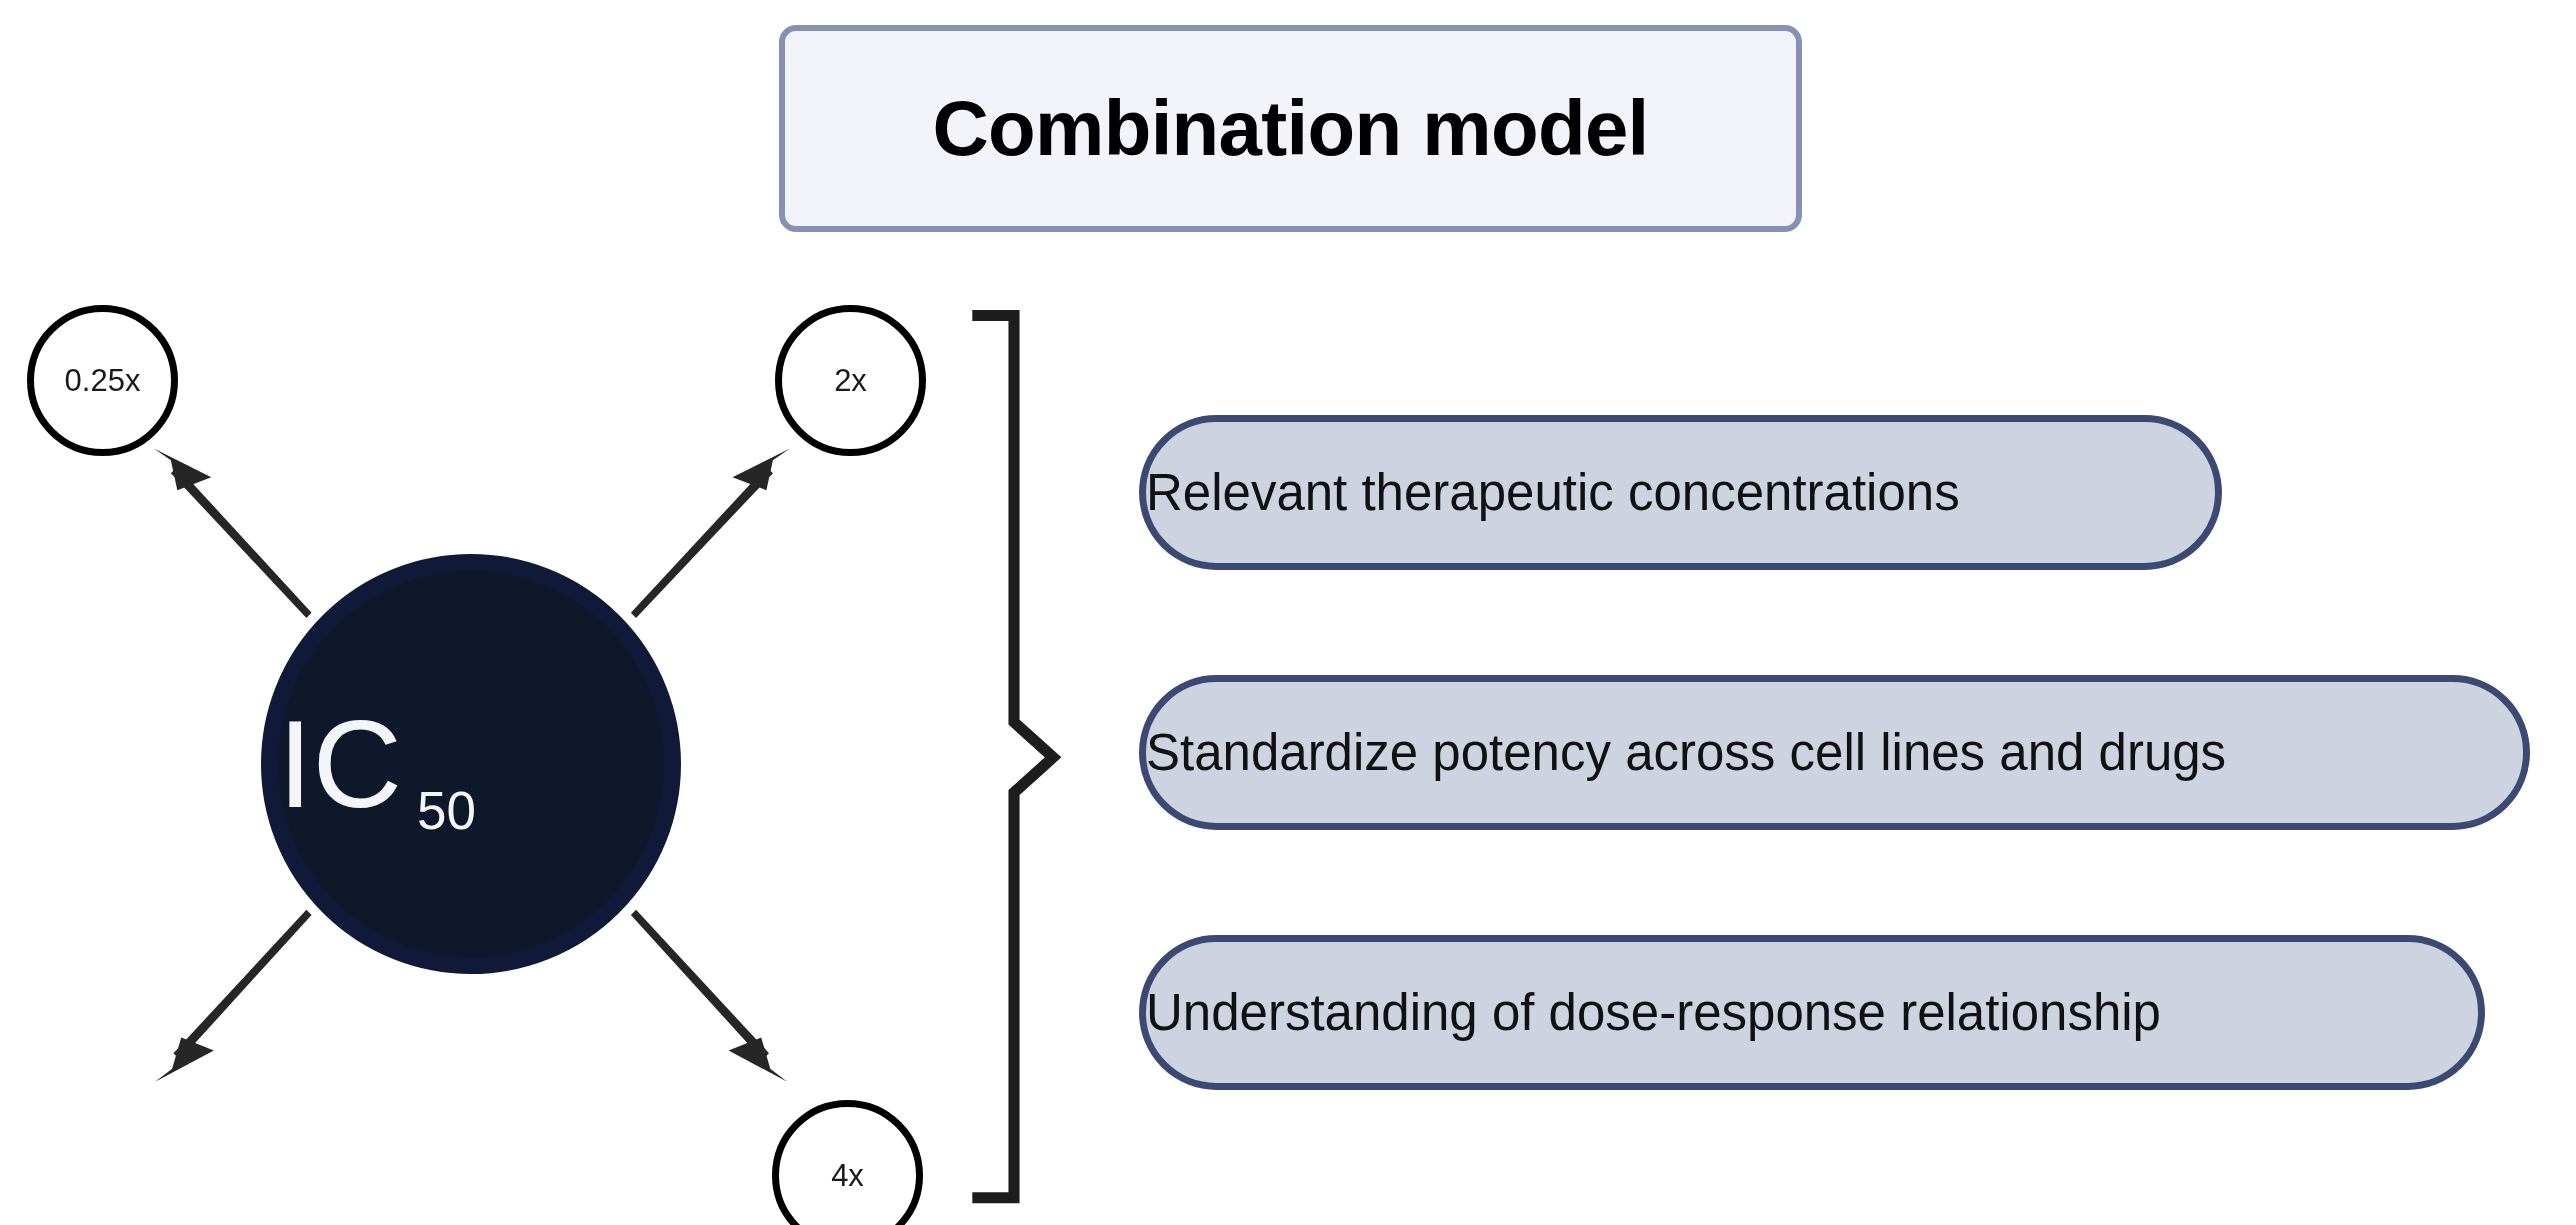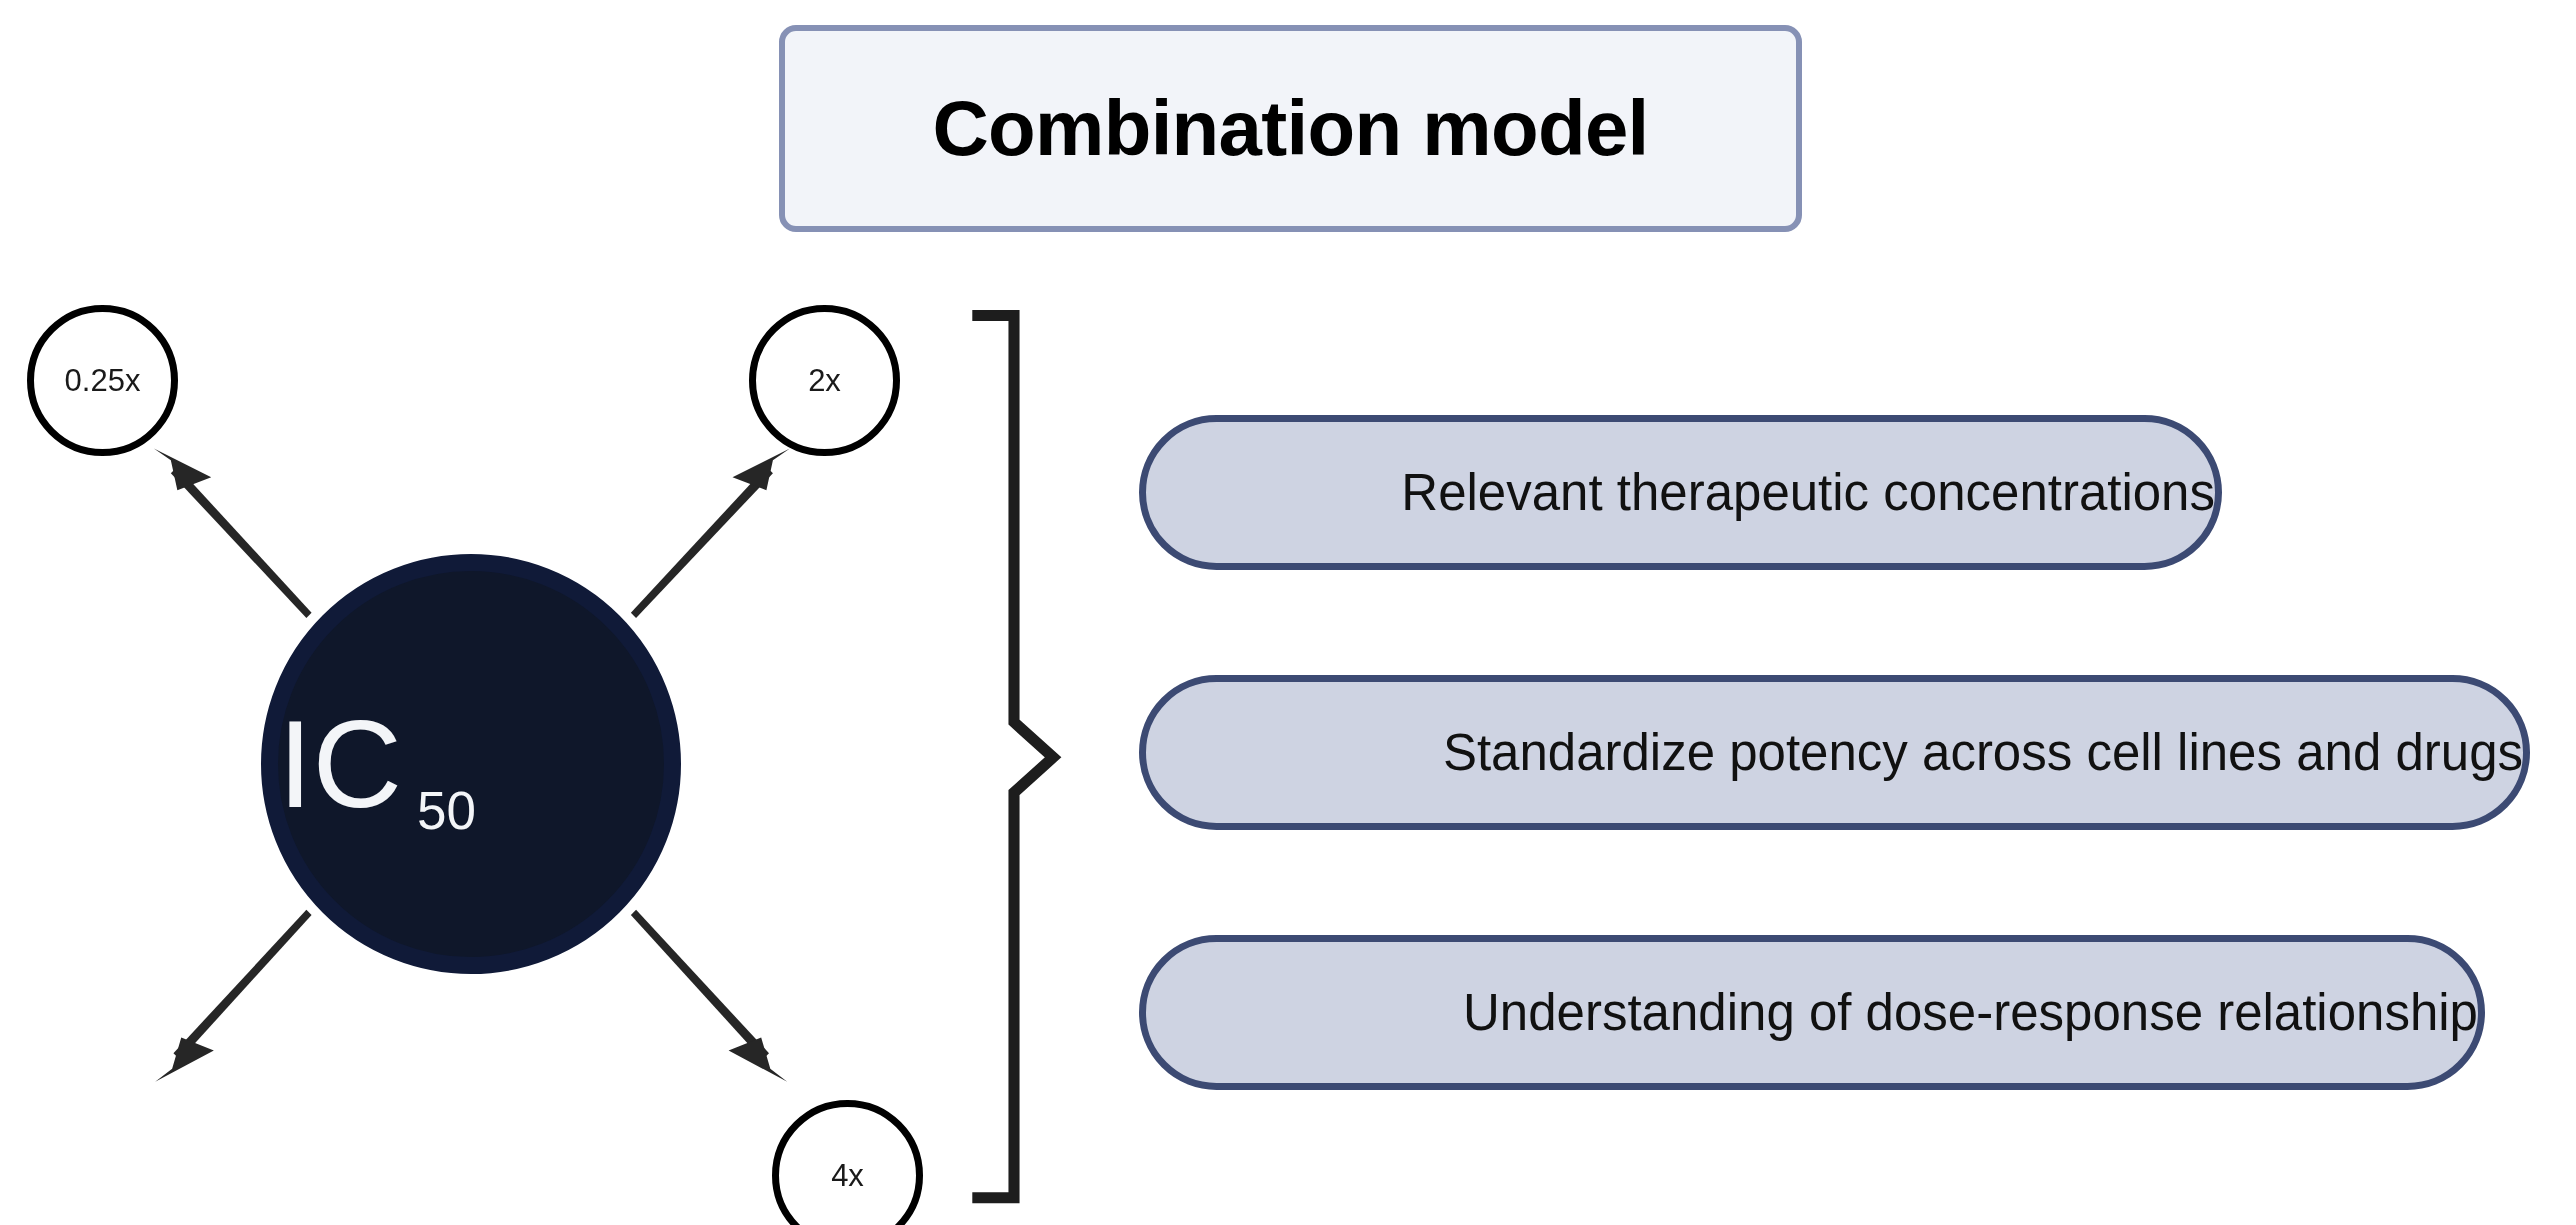--- a/index.html
+++ b/index.html
@@ -86,21 +86,21 @@
     box-sizing: border-box;
     display: flex;
     align-items: center;
     justify-content: center;
     color: #1a1a1a;
     font-size: 31px;
     font-weight: 400;
     white-space: nowrap;
   }
   .mc-tl { left: 27px;   top: 297px;  width: 151px; height: 151px; }
-  .mc-tr { left: 749px; top: 297px;  width: 151px; height: 151px; align-items: center; }
+  .mc-tr { left: 775px; top: 297px;  width: 151px; height: 151px; align-items: center; }
   .mc-bl { left: 19.5px;   top: 1056px; width: 151px; height: 151px; }
   .mc-br { left: 772px; top: 1092px; width: 151px; height: 151px; }
 
   
   #vec {
     position: absolute;
     left: 0; top: 0;
     width: 2576px;
     height: 1225px;
     pointer-events: none;
@@ -108,21 +108,21 @@
 
   
   .pill {
     position: absolute;
     background: #ced3e2;
     border: 7.2px solid #3c4a73;
     border-radius: 85px;
     box-sizing: border-box;
     display: flex;
     align-items: center;
-    justify-content: flex-end;
+    justify-content: flex-start;
   }
   .pill-label {
     font-size: 51px;
     color: #111111;
     white-space: nowrap;
     letter-spacing: 0px;
   }
   .pill-1 { left: 1139px; top: 407px;  width: 1083px; height: 155px; }
   .pill-2 { left: 1139px; top: 667px; width: 1391px; height: 155px; }
   .pill-3 { left: 1139px; top: 927px; width: 1346px; height: 155px; }

